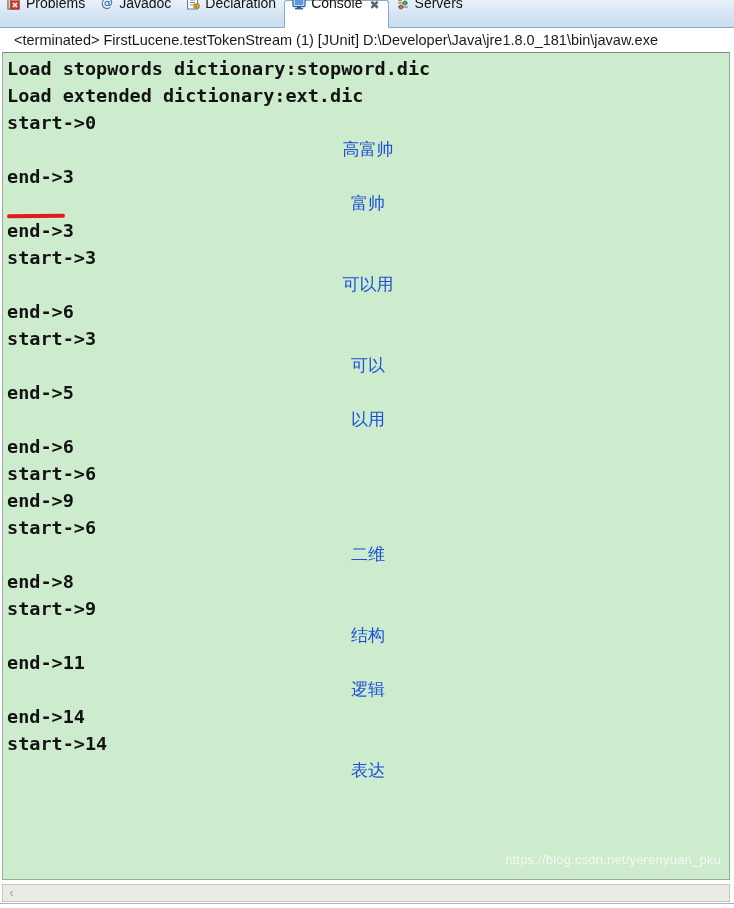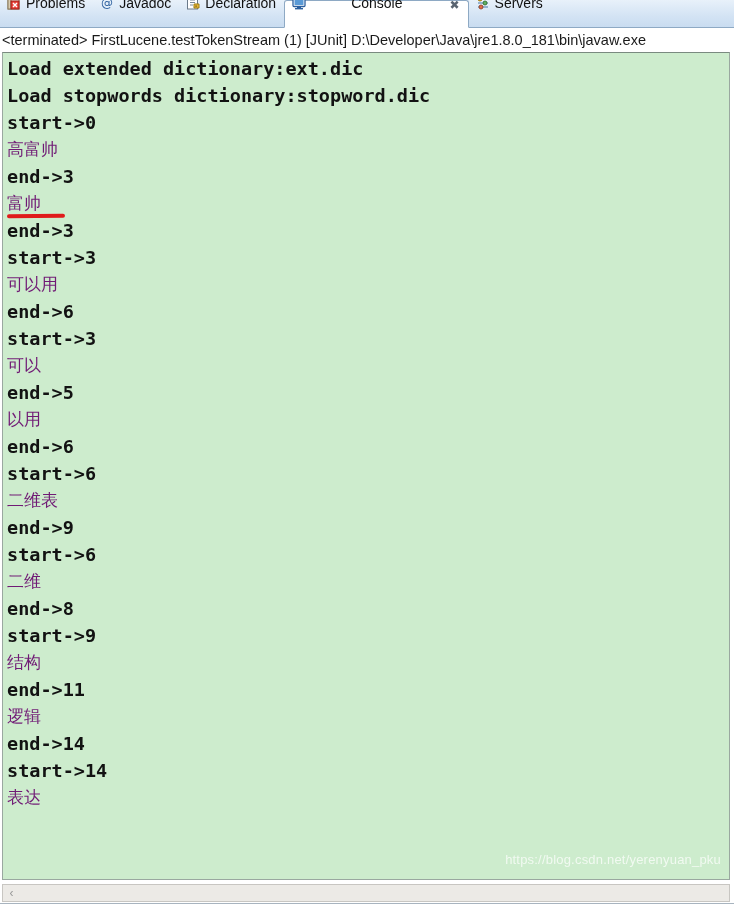--- a/index.html
+++ b/index.html
@@ -38,21 +38,20 @@
     box-sizing: border-box;
     position: relative;
   }
   .tab.active {
     background: #ffffff;
     border: 1px solid #8ea9c4;
     border-bottom: 1px solid #ffffff;
     border-radius: 3px 3px 0 0;
     margin-bottom: -1px;
     height: 28px;
-    gap: 40px;
   }
   .tab .tlabel { margin-left: 4px; }
   .tab .closex {
     margin-left: 7px;
     font-size: 12px;
     color: #5a6470;
     line-height: 1;
   }
 
   
@@ -70,21 +69,21 @@
     width: 734px;
     height: 24px;
     background: #ffffff;
     font-size: 14.5px;
     color: #1a1a1a;
     line-height: 24px;
     white-space: nowrap;
     overflow: hidden;
     box-sizing: border-box;
   }
-  #launchline .lt { padding-left: 2px; }
+  #launchline .lt { padding-left: 14px; }
 
   
   #console {
     position: absolute;
     left: 2px;
     top: 52px;
     width: 728px;
     height: 828px;
     background: #cdeccd;
     border: 1px solid #9aa8a0;
@@ -106,22 +105,23 @@
   }
   .cline.ascii {
     font-family: "DejaVu Sans Mono", "Liberation Mono", monospace;
     font-weight: bold;
     color: #121212;
     letter-spacing: 0px;
     font-size: 18.5px;
   }
   .cline.cjk {
     font-family: "DejaVu Sans", sans-serif;
-    color: #701a75;
+    color: #1d4ed8;
     font-size: 17px;
+    text-align: center;
   }
 
   
   #annot {
     position: absolute;
     left: 4px;
     top: 161px;
     width: 58px;
     height: 4px;
     background: #e01b1b;
@@ -241,37 +241,36 @@
 
 
 </div>
 
 <div id="launchline">
   <span class="lt">&lt;terminated&gt; FirstLucene.testTokenStream (1) [JUnit] D:\Developer\Java\jre1.8.0_181\bin\javaw.exe</span>
 </div>
 
 <div id="console">
   <div id="lines">
+      <div class="cline ascii">Load stopwords dictionary:stopword.dic</div>
       <div class="cline ascii">Load extended dictionary:ext.dic</div>
-      <div class="cline ascii">Load stopwords dictionary:stopword.dic</div>
       <div class="cline ascii">start-&gt;0</div>
       <div class="cline cjk">高富帅</div>
       <div class="cline ascii">end-&gt;3</div>
       <div class="cline cjk">富帅</div>
       <div class="cline ascii">end-&gt;3</div>
       <div class="cline ascii">start-&gt;3</div>
       <div class="cline cjk">可以用</div>
       <div class="cline ascii">end-&gt;6</div>
       <div class="cline ascii">start-&gt;3</div>
       <div class="cline cjk">可以</div>
       <div class="cline ascii">end-&gt;5</div>
       <div class="cline cjk">以用</div>
       <div class="cline ascii">end-&gt;6</div>
       <div class="cline ascii">start-&gt;6</div>
-      <div class="cline cjk">二维表</div>
       <div class="cline ascii">end-&gt;9</div>
       <div class="cline ascii">start-&gt;6</div>
       <div class="cline cjk">二维</div>
       <div class="cline ascii">end-&gt;8</div>
       <div class="cline ascii">start-&gt;9</div>
       <div class="cline cjk">结构</div>
       <div class="cline ascii">end-&gt;11</div>
       <div class="cline cjk">逻辑</div>
       <div class="cline ascii">end-&gt;14</div>
       <div class="cline ascii">start-&gt;14</div>

